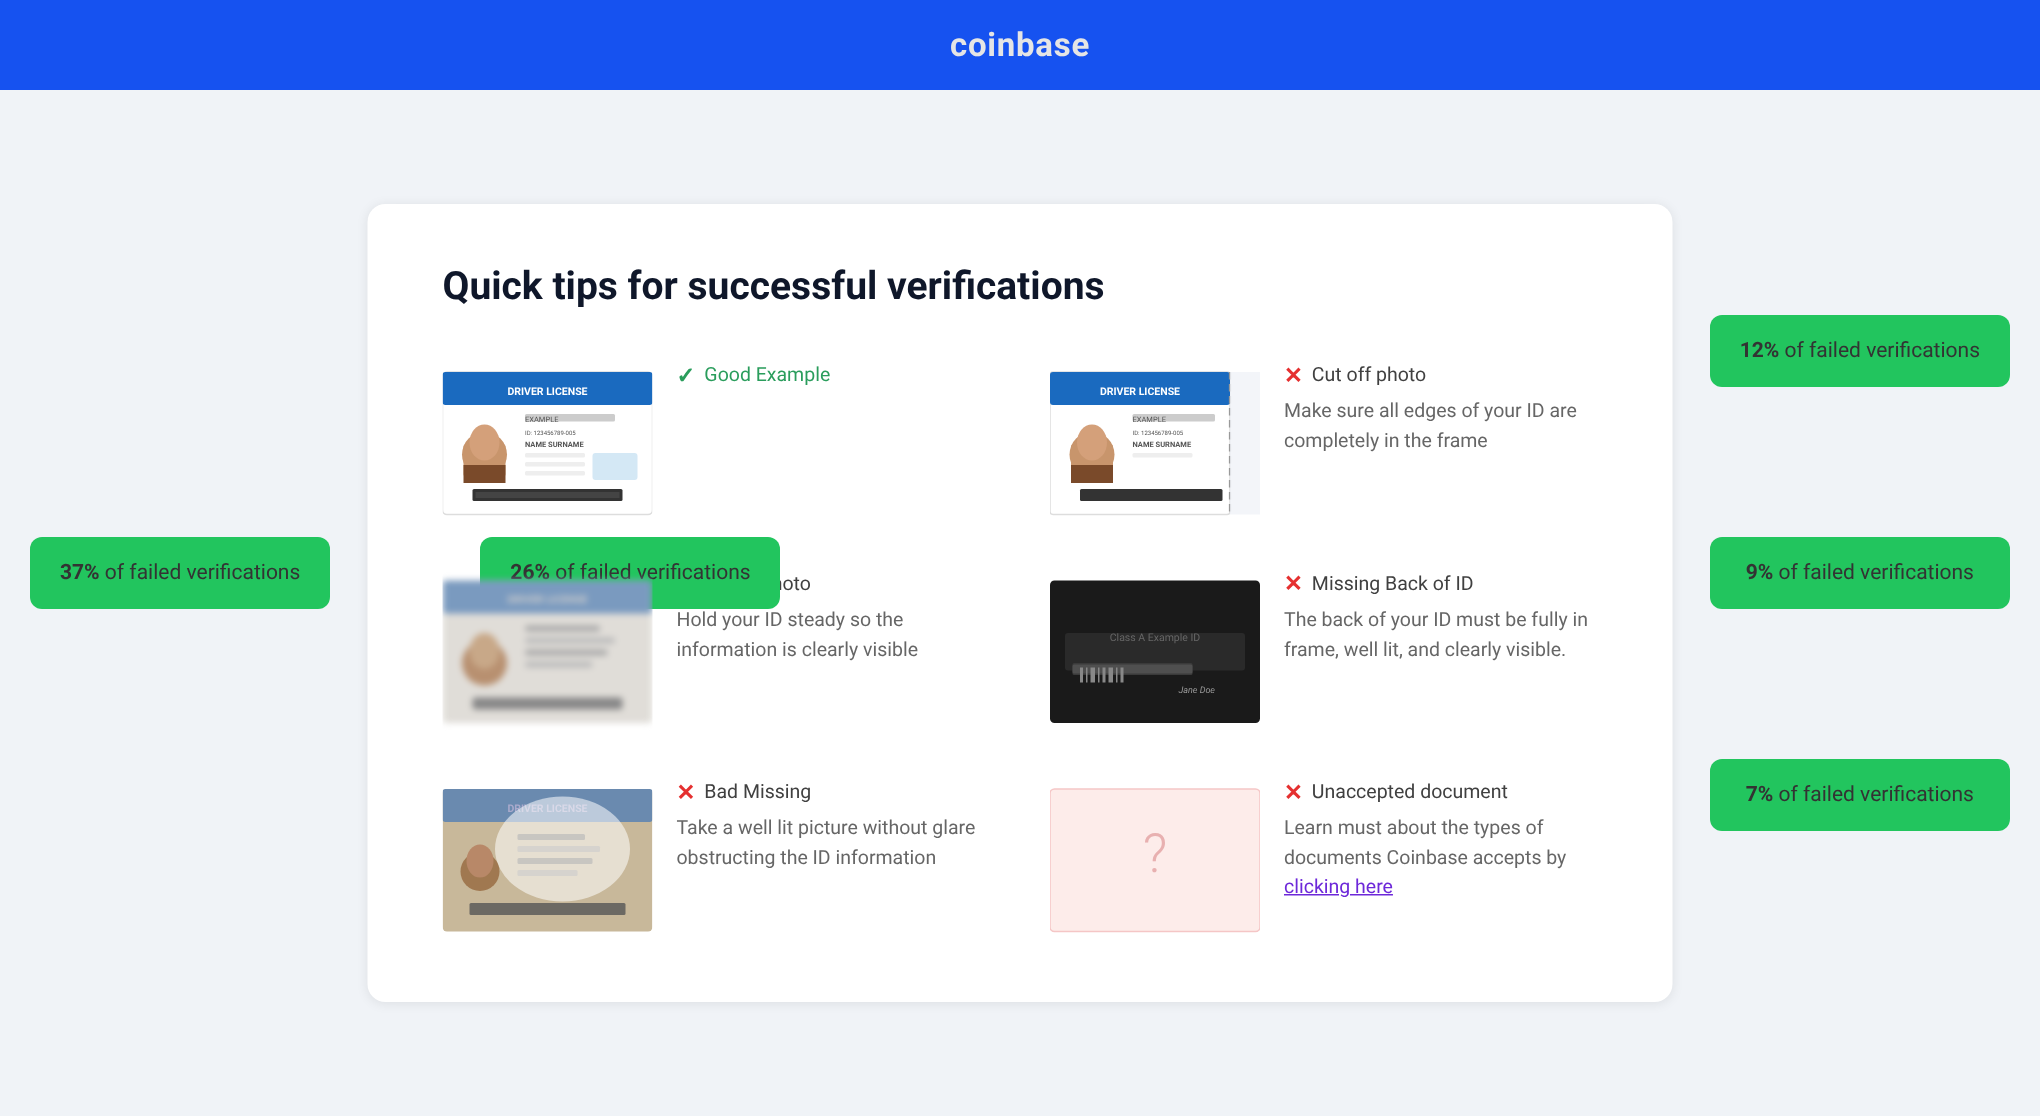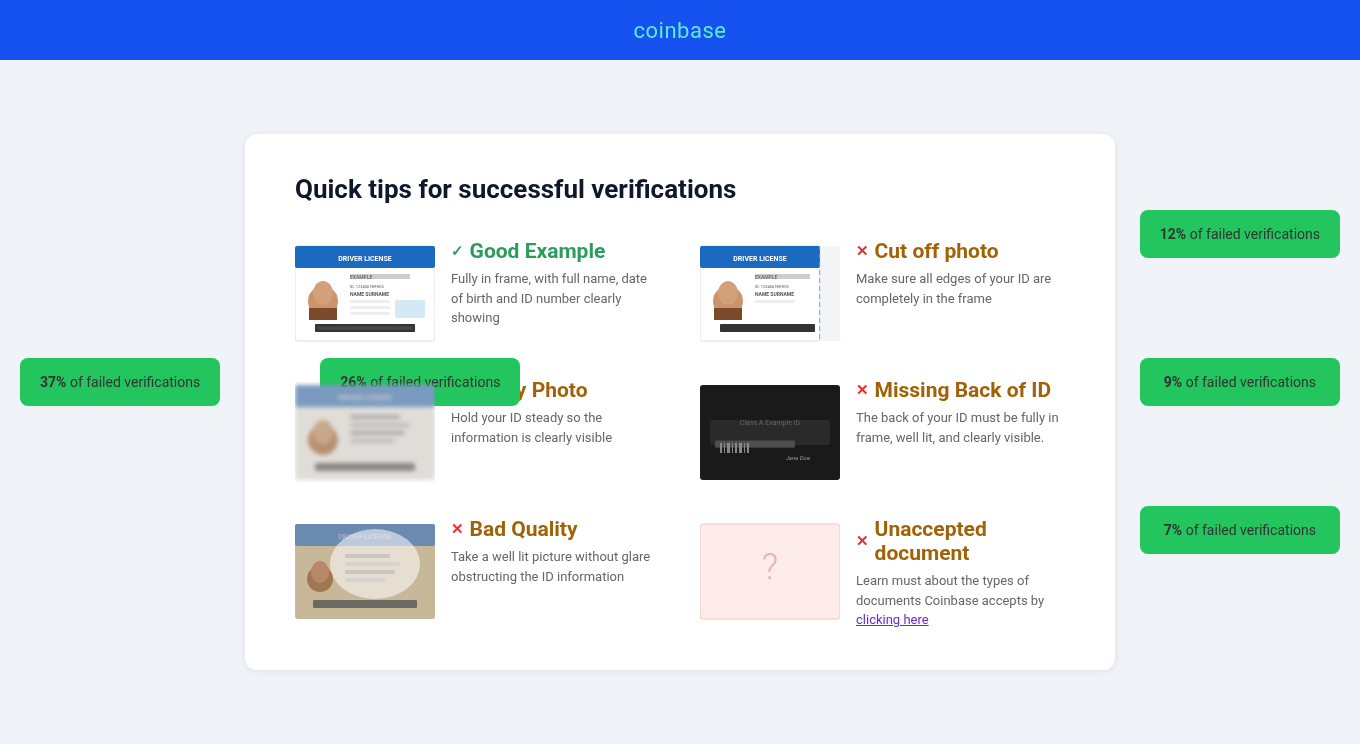--- a/index.html
+++ b/index.html
@@ -11,23 +11,23 @@
       flex-direction: column;
     }
     .header {
       background: #1652f0;
       height: 60px;
       display: flex;
       align-items: center;
       justify-content: center;
     }
     .header-logo {
-      color: #5eead4;
+      color: #e5e5e5;
       font-size: 22px;
-      font-weight: 400;
+      font-weight: 700;
       letter-spacing: 0.5px;
     }
     .page-content {
       flex: 1;
       display: flex;
       align-items: center;
       justify-content: center;
       padding: 30px 20px;
       position: relative;
     }
@@ -99,28 +99,28 @@
     .tip-content {
       flex: 1;
     }
     .tip-label {
       display: flex;
       align-items: center;
       gap: 6px;
       margin-bottom: 6px;
     }
     .tip-label-text {
-      font-size: 21px;
-      font-weight: 700;
+      font-size: 13px;
+      font-weight: 400;
     }
     .tip-label-text.good {
       color: #2a9d5c;
     }
     .tip-label-text.bad {
-      color: #a16207;
+      color: #404040;
     }
     .tip-description {
       font-size: 13px;
       color: #666;
       line-height: 1.5;
     }
     .check-icon {
       color: #2a9d5c;
       font-size: 15px;
       font-weight: 700;
@@ -186,21 +186,20 @@
             <rect x="100" y="54" width="30" height="18" rx="2" fill="#d4e8f5"></rect>
             <rect x="20" y="78" width="100" height="8" rx="1" fill="#333"></rect>
             <rect x="22" y="80" width="96" height="4" rx="0" fill="#555" opacity="0.5"></rect>
           </svg>
         </div>
         <div class="tip-content">
           <div class="tip-label">
             <span class="check-icon">✓</span>
             <span class="tip-label-text good">Good Example</span>
           </div>
-          <p class="tip-description">Fully in frame, with full name, date of birth and ID number clearly showing</p>
         </div>
       </div>
 
       <div class="tip-item">
         <div class="tip-image">
           <svg class="id-svg" viewBox="0 0 140 95" xmlns="http://www.w3.org/2000/svg">
             <rect width="120" height="95" fill="white" stroke="#ddd" stroke-width="1" rx="2"></rect>
             <rect x="0" y="0" width="120" height="22" fill="#1a6abf" rx="2"></rect>
             <text x="60" y="15" text-anchor="middle" fill="white" font-size="7" font-weight="bold">DRIVER LICENSE</text>
             <circle cx="28" cy="55" r="15" fill="#c8956c"></circle>
@@ -293,21 +292,21 @@
             <rect x="50" y="30" width="45" height="4" rx="1" fill="#bbb" opacity="0.7"></rect>
             <rect x="50" y="38" width="55" height="4" rx="1" fill="#ccc" opacity="0.6"></rect>
             <rect x="50" y="46" width="50" height="4" rx="1" fill="#bbb" opacity="0.7"></rect>
             <rect x="50" y="54" width="40" height="4" rx="1" fill="#ccc" opacity="0.6"></rect>
             <rect x="18" y="76" width="104" height="8" rx="1" fill="#555" opacity="0.8"></rect>
           </svg>
         </div>
         <div class="tip-content">
           <div class="tip-label">
             <span class="x-icon">✕</span>
-            <span class="tip-label-text bad">Bad Quality</span>
+            <span class="tip-label-text bad">Bad Missing</span>
           </div>
           <p class="tip-description">Take a well lit picture without glare obstructing the ID information</p>
         </div>
       </div>
 
       <div class="tip-item">
         <div class="tip-image">
           <svg class="id-svg" viewBox="0 0 140 95" xmlns="http://www.w3.org/2000/svg">
             <rect width="140" height="95" fill="#fdecea" stroke="#f5c6c6" stroke-width="1" rx="3"></rect>
             <text x="70" y="55" text-anchor="middle" fill="#e8b0b0" font-size="36" font-weight="300">?</text>

